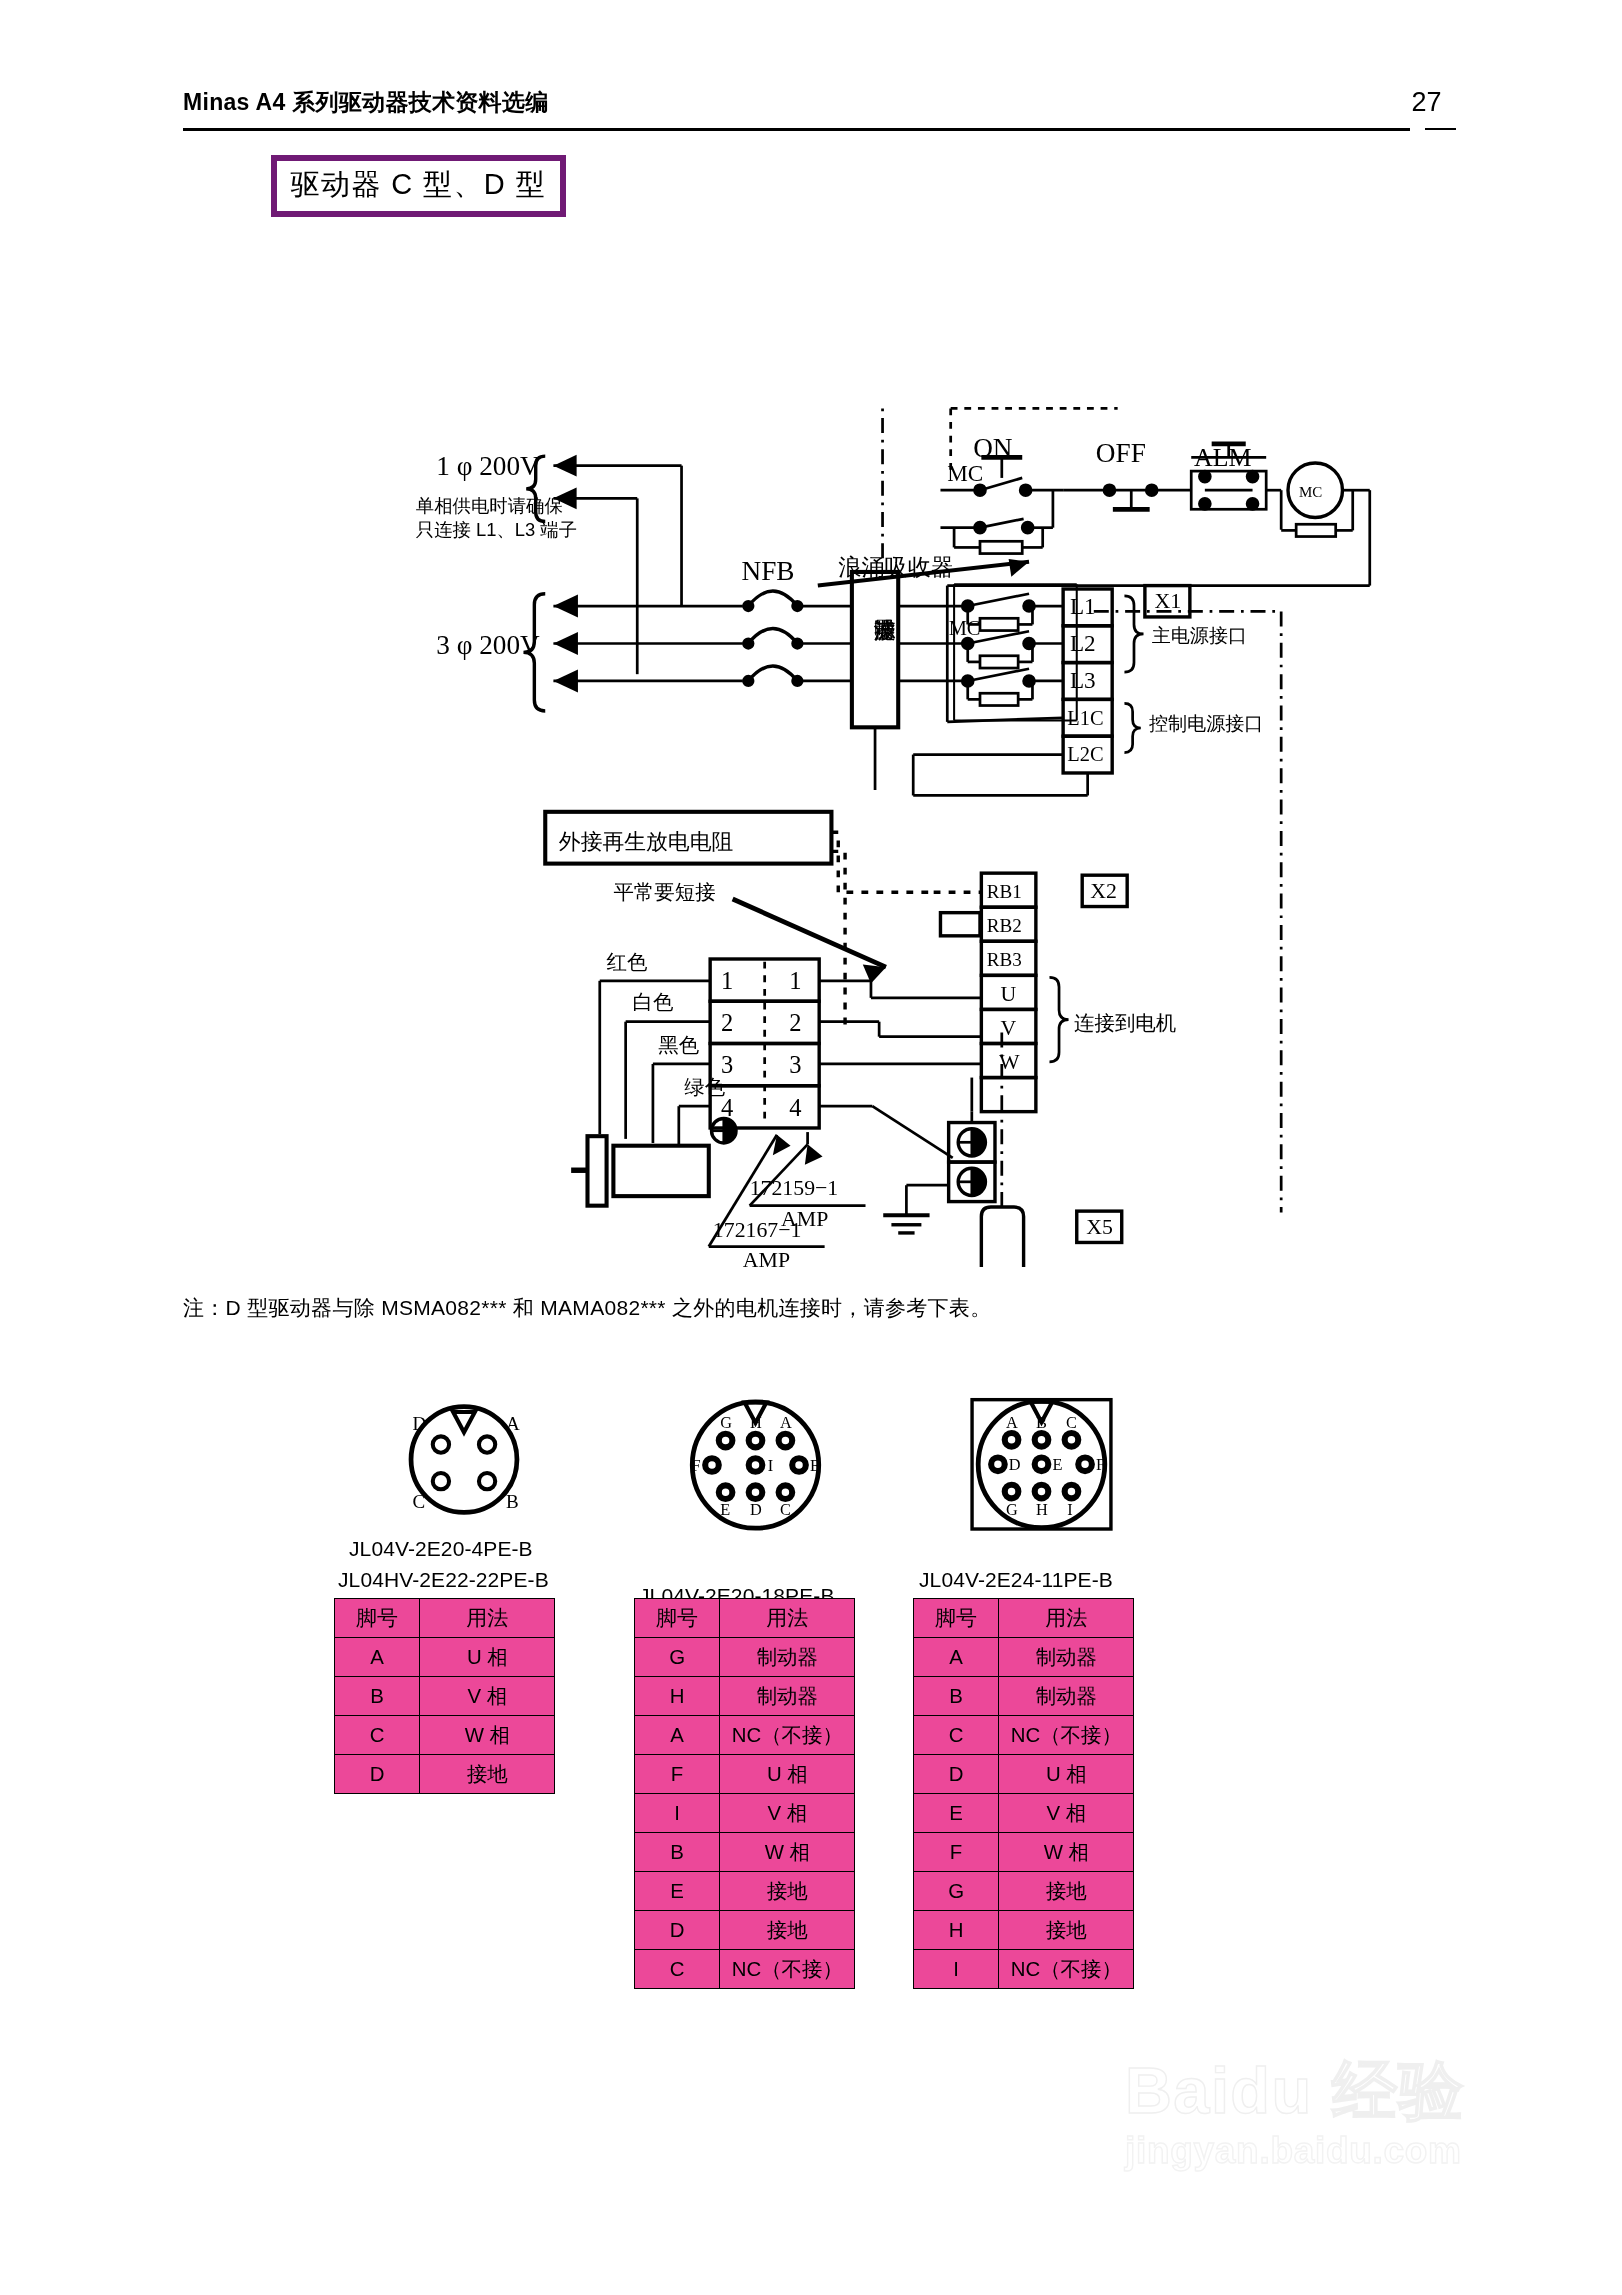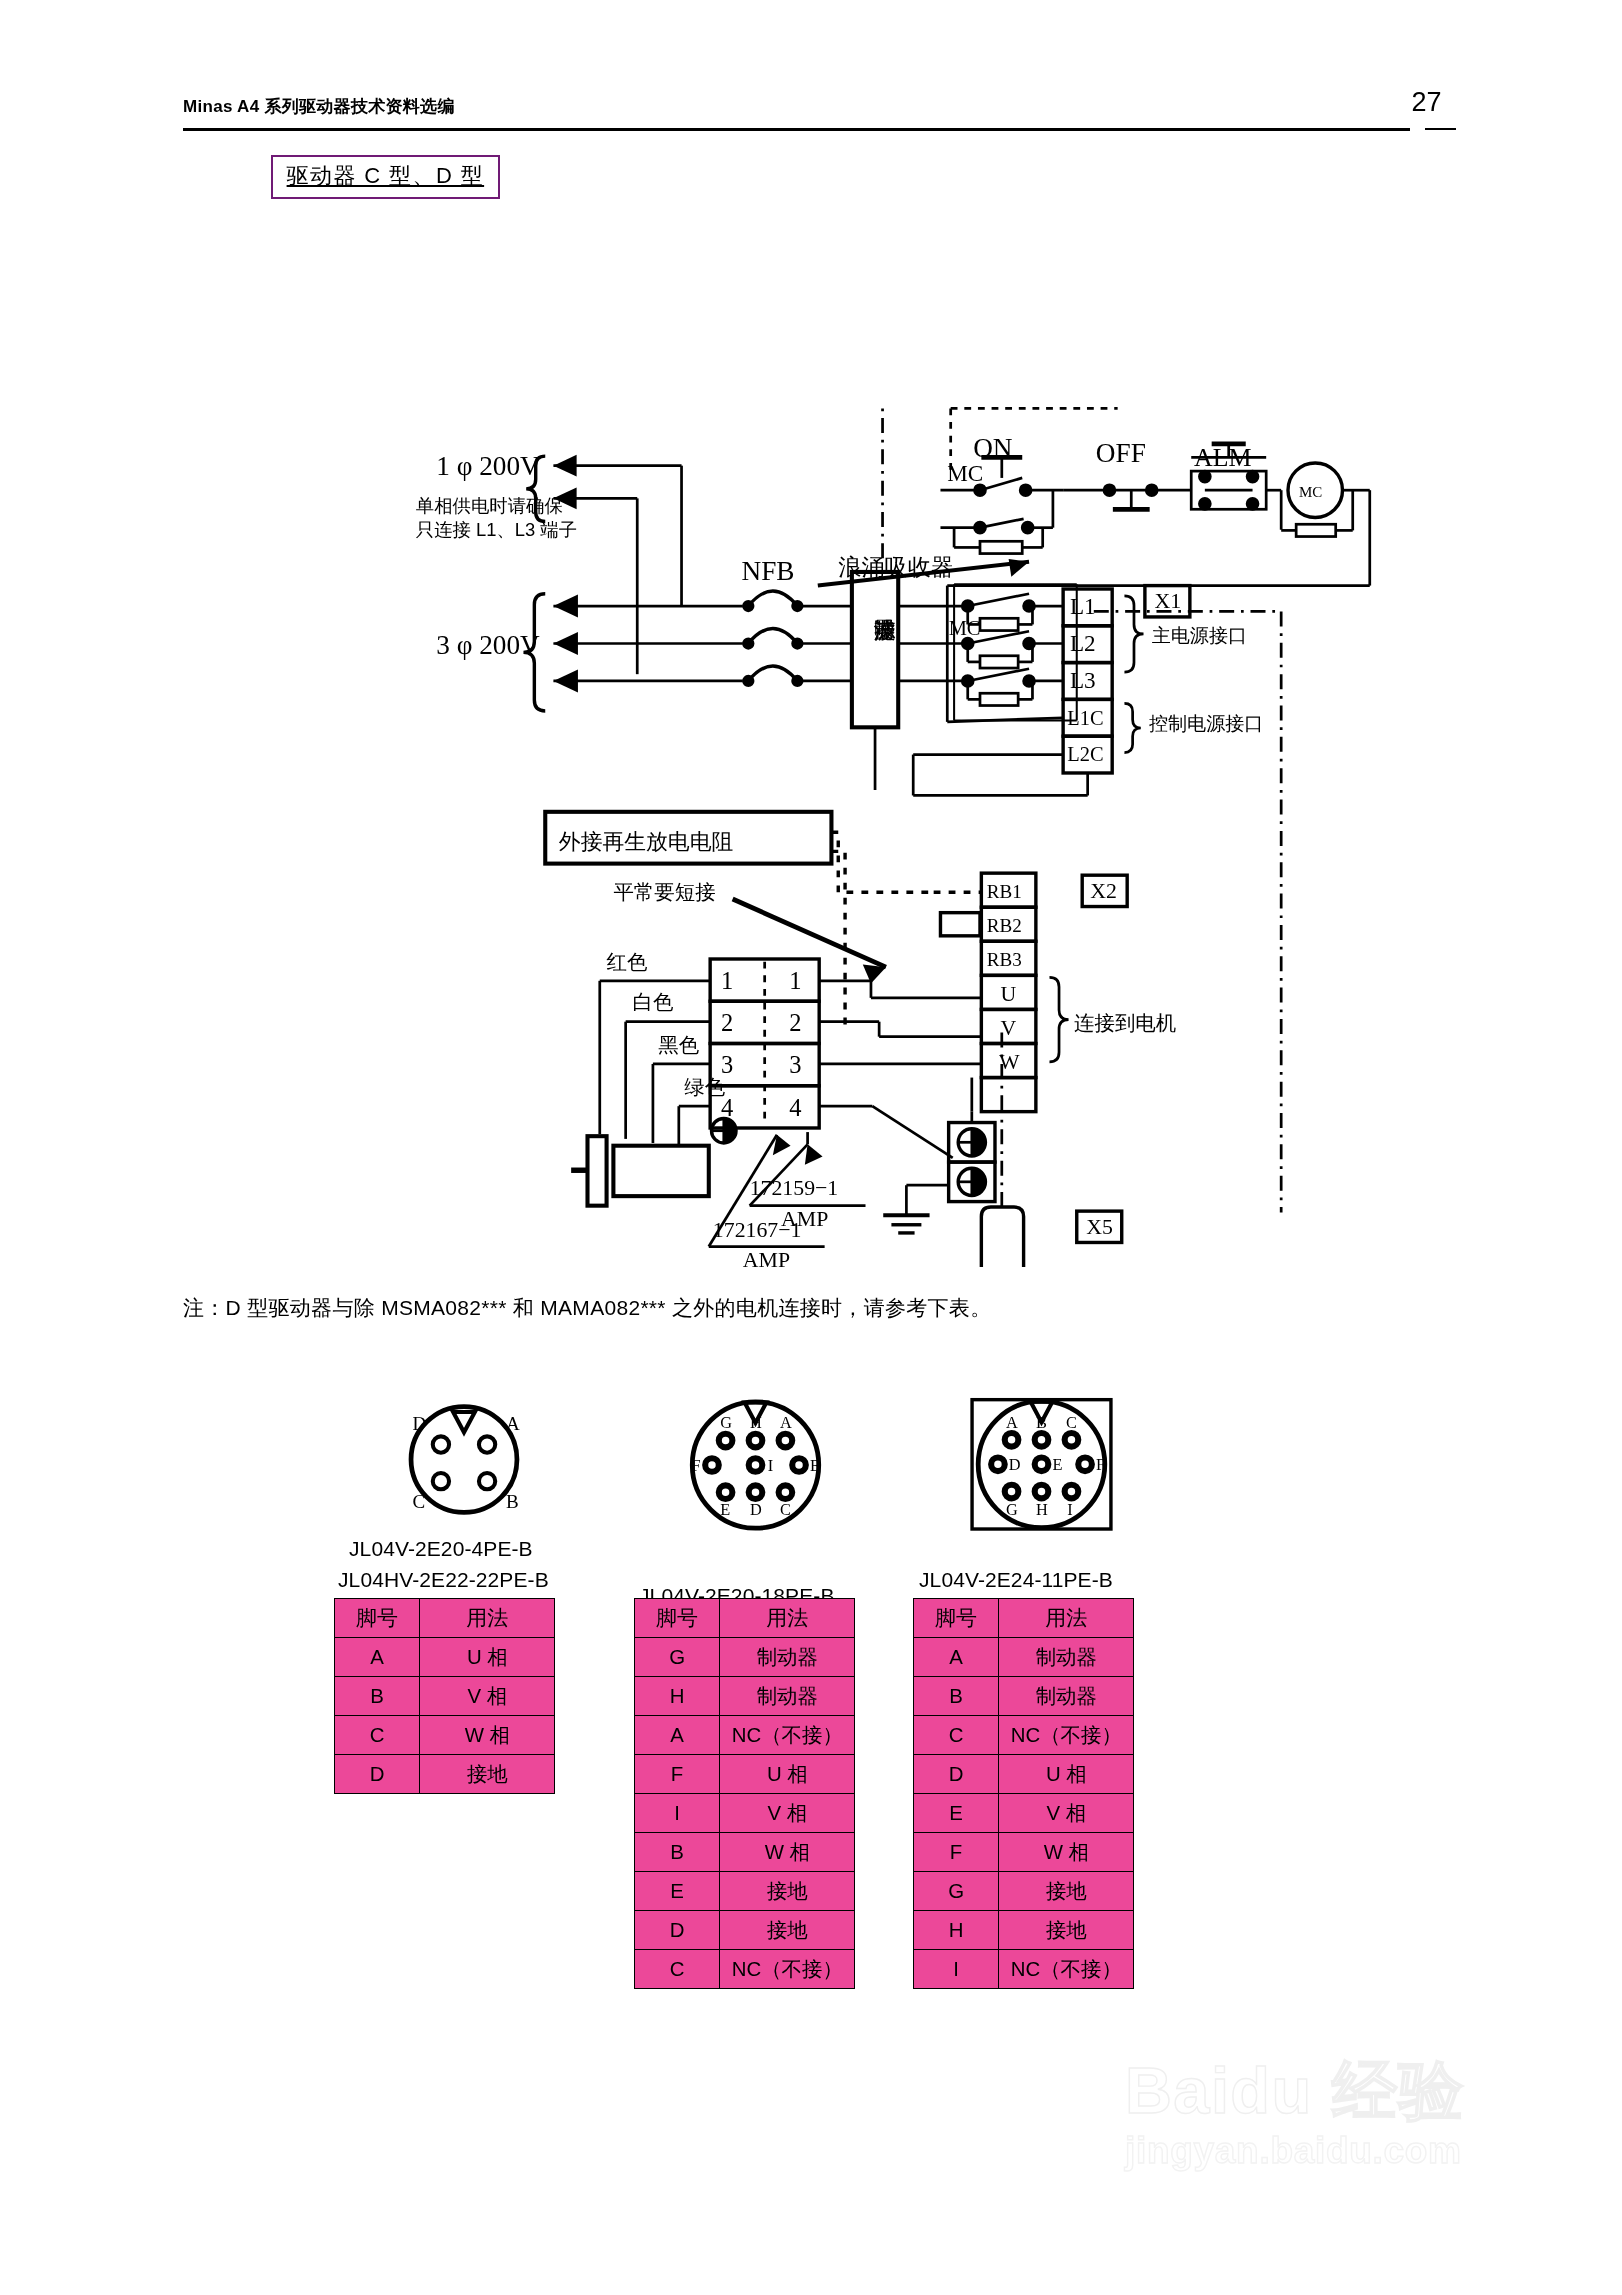--- a/index.html
+++ b/index.html
@@ -17,21 +17,21 @@
   
   #page-header {
     position: absolute;
     left: 183px; top: 87px;
     width: 1268px;
   }
   #page-header .hdr-row {
     display: flex; align-items: flex-end; justify-content: space-between;
   }
   #hdr-title {
-    font-size: 17px;
+    font-size: 23px;
     font-weight: 600;
     letter-spacing: 0.3px;
     white-space: nowrap;
     font-family: "Liberation Sans", "DejaVu Sans", sans-serif;
   }
   #hdr-pageno {
     font-size: 27px;
     font-family: "Liberation Sans", "DejaVu Sans", sans-serif;
     padding-right: 9.5px;
   }
@@ -43,27 +43,26 @@
   #hdr-rule-short {
     position: absolute;
     left: 1242px; top: 41px;
     width: 31px; height: 2px; background: #000;
   }
 
   
   #section-box {
     position: absolute;
     left: 271px; top: 155px;
-    border: 2px solid #701a75;
+    border: 6px solid #701a75;
     padding: 4.1px 13.6px 6.1px 13.6px;
-    font-size: 22px;
+    font-size: 29px;
     letter-spacing: 1.4px;
     font-family: "Liberation Sans", "DejaVu Sans", sans-serif;
     background: #fff;
-    text-decoration: underline;
   }
 
   
   #diagram {
     position: absolute;
     left: 0px; top: 204px;
     width: 1528px; height: 1063px;
   }
   #diagram svg { display:block; }
 

